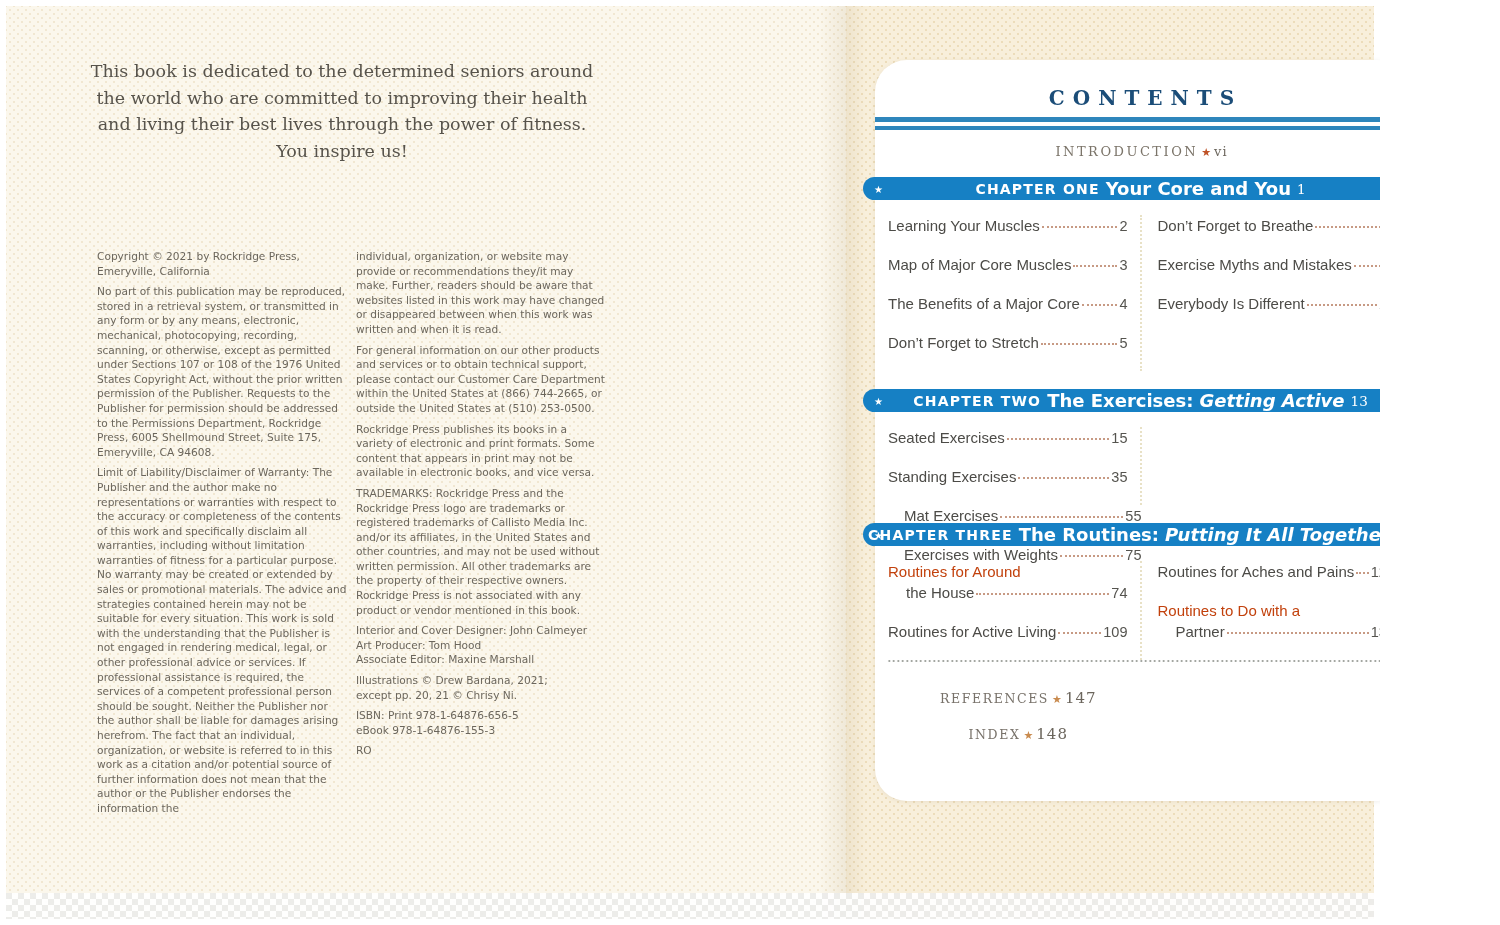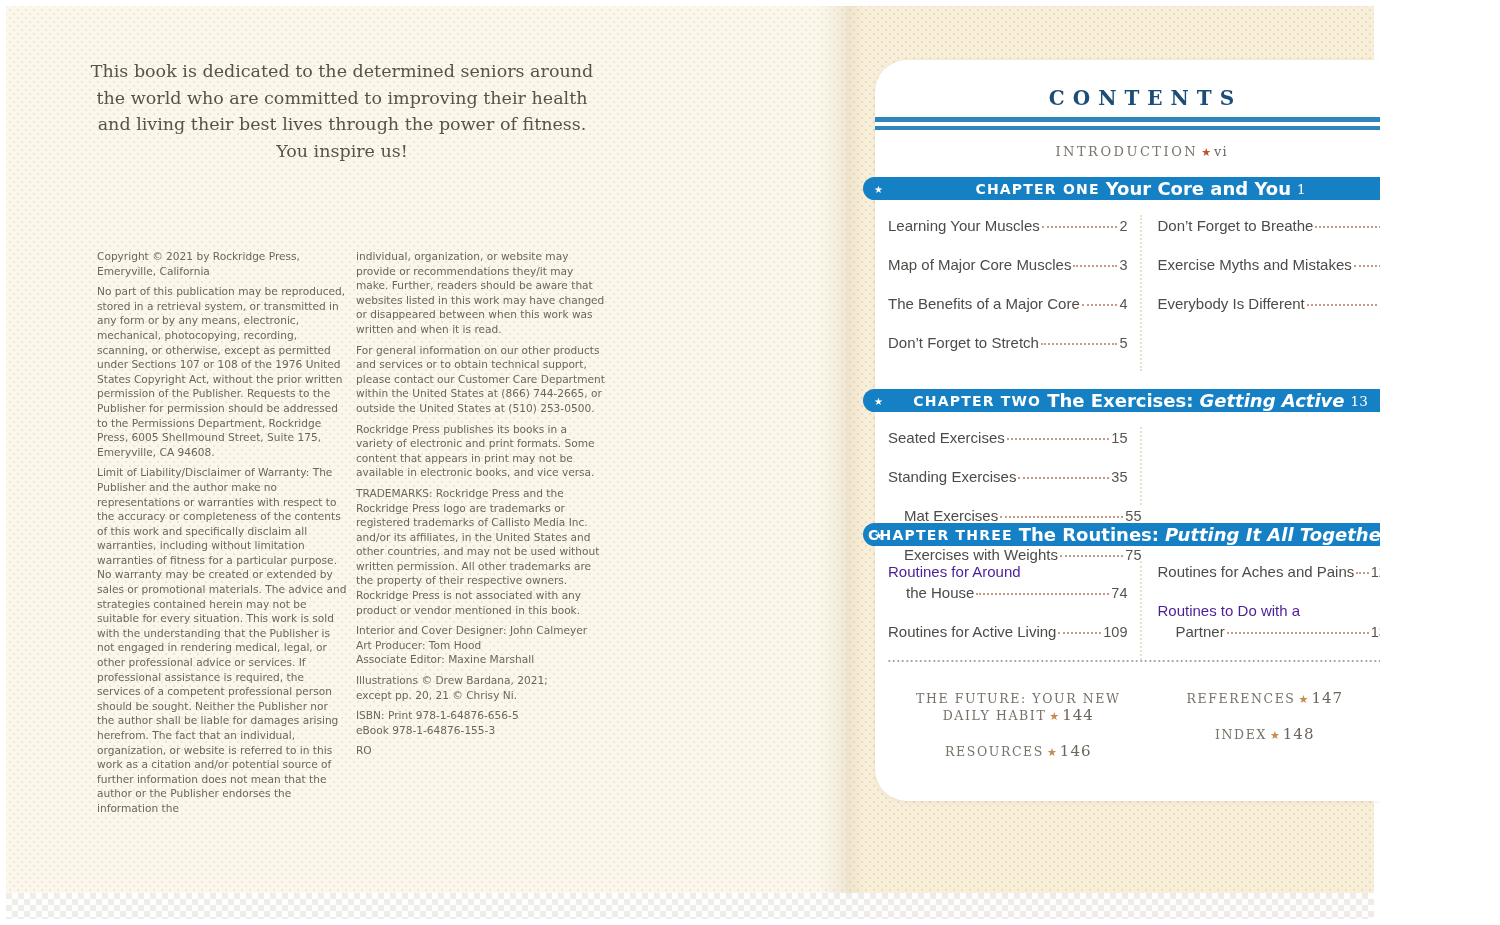--- a/index.html
+++ b/index.html
@@ -54,21 +54,21 @@
 
   .sec{position:absolute;left:13px;right:13px;display:flex;}
   .sec .col{width:50%;box-sizing:border-box;}
   .sec .col.left{padding-right:12px;border-right:2px dotted #e8e1c6;}
   .sec .col.right{padding-left:16px;}
   .entry{display:flex;align-items:baseline;line-height:22px;margin-bottom:17px;
     font-size:15px;color:#4c4b47;}
   .entry .lbl{white-space:nowrap;}
   .entry .dots{flex:1;margin:0 2px;border-bottom:2.5px dotted #c79a84;transform:translateY(-3px);min-width:12px;}
   .entry .num{font-size:14.5px;color:#55544f;}
-  .wrap1{line-height:21px;font-size:15px;color:#4c1d95;}
+  .wrap1{line-height:21px;font-size:15px;color:#c2410c;}
   .entry.indent{line-height:21px;margin-bottom:17px;}
   .entry.indent .lbl{padding-left:18px;}
   .entry.wrapline{line-height:21px;}
 
   .dotted-rule{position:absolute;left:12px;right:12px;top:600px;height:2px;
     background-image:radial-gradient(circle,#90948e .9px,transparent 1.1px);
     background-size:4.5px 2px;background-repeat:repeat-x;background-position:0 center;}
 
   .backmatter{position:absolute;left:20px;right:20px;top:630px;display:flex;}
   .bm-col{width:50%;text-align:center;}
@@ -245,25 +245,20 @@
               <span class="num">133</span>
             </div>
         </div>
       </div>
     </div>
 
     <div class="dotted-rule"></div>
 
     <div class="backmatter">
       <div class="bm-col">
-        <div class="bm-entry"><span class="bm-label">THE FUTURE: YOUR NEW
-DAILY HABIT</span><span class="star">★</span><span class="bm-num">144</span></div>
-        <div class="bm-entry"><span class="bm-label">RESOURCES</span><span class="star">★</span><span class="bm-num">146</span></div>
-      </div>
-      <div class="bm-col">
         <div class="bm-entry"><span class="bm-label">REFERENCES</span><span class="star">★</span><span class="bm-num">147</span></div>
         <div class="bm-entry"><span class="bm-label">INDEX</span><span class="star">★</span><span class="bm-num">148</span></div>
       </div>
     </div>
   </div>
 
   <div class="bottom-band"></div>
 </div>
 
 </body></html>

